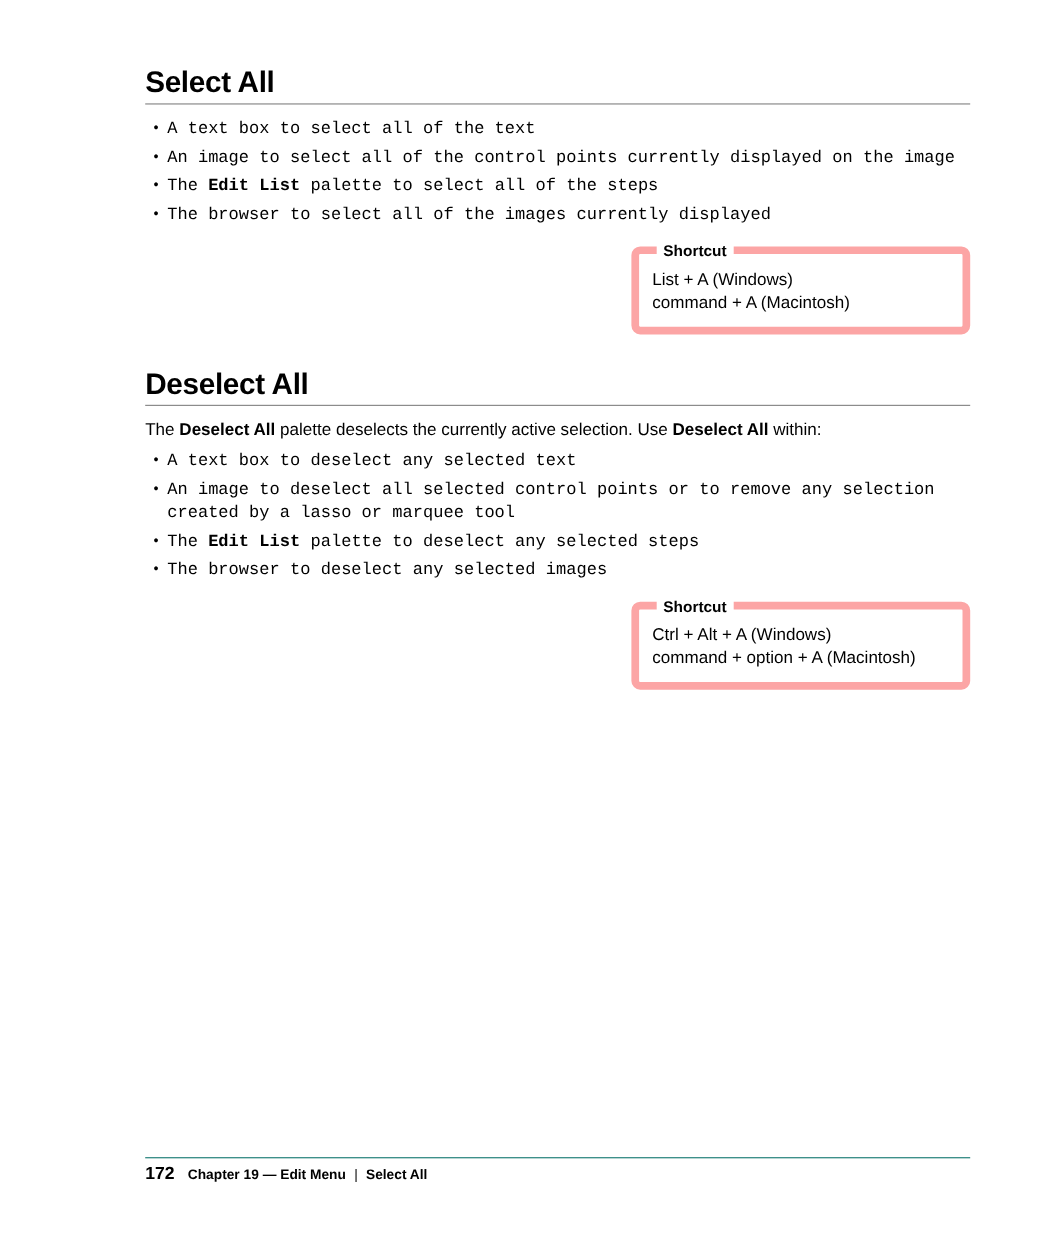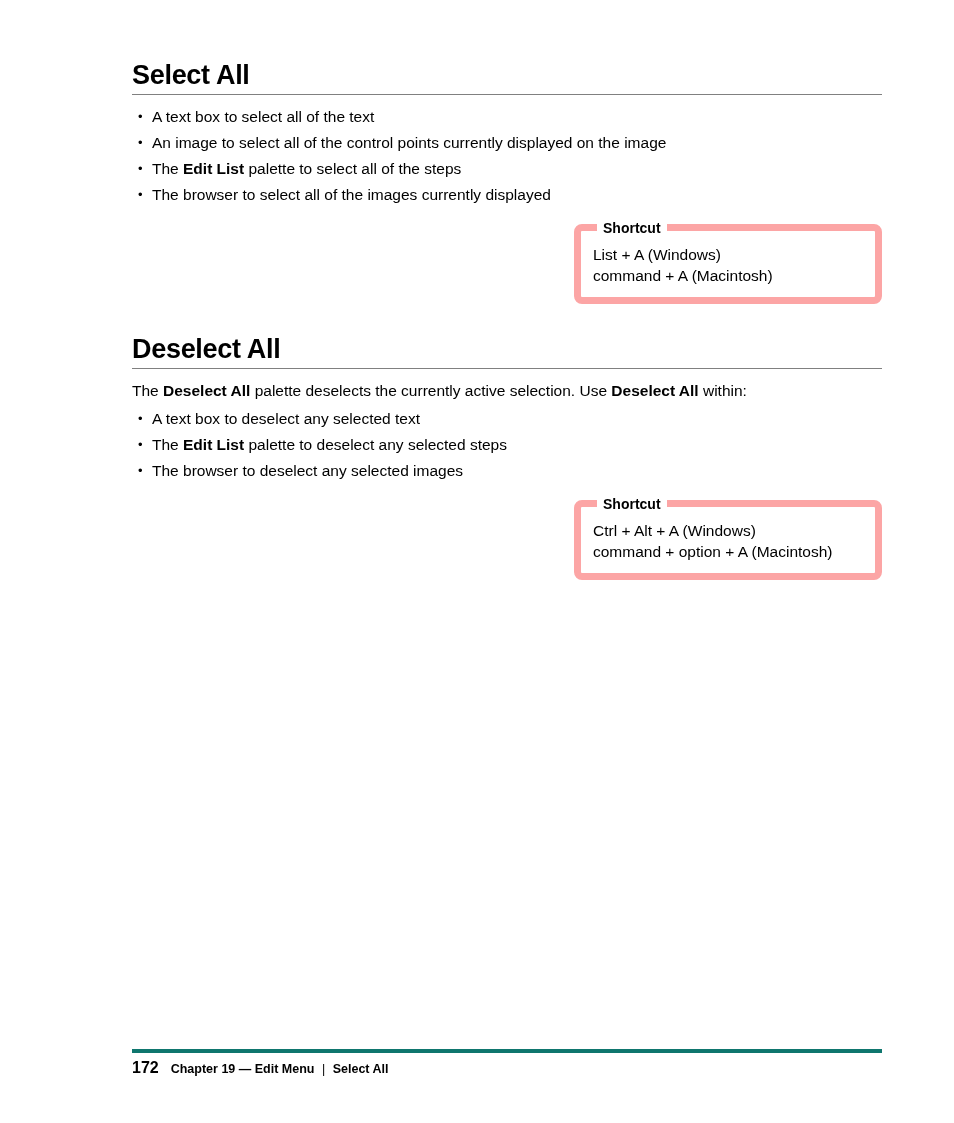--- a/index.html
+++ b/index.html
@@ -24,20 +24,21 @@
     .intro {
       font-size: 15.5px;
       line-height: 1.35;
       margin-bottom: 8px;
     }
     .intro b { font-weight: 700; }
     ul.bullets {
       list-style: none;
       margin: 0;
       padding: 0;
+      font-family: Liberation Mono, monospace;
     }
     ul.bullets li {
       position: relative;
       padding-left: 20px;
       font-size: 15.5px;
       line-height: 1.35;
       margin: 5px 0;
     }
     ul.bullets li::before {
       content: "•";
@@ -72,21 +73,21 @@
     }
     .shortcut-line {
       font-size: 15.5px;
       line-height: 1.35;
     }
     .footer {
       position: absolute;
       left: 132px;
       right: 72px;
       bottom: 46px;
-      border-top: 4px solid #0f766e;
+      border-top: 1px solid #0f766e;
       padding-top: 6px;
       font-size: 12.5px;
       display: flex;
       align-items: baseline;
     }
     .footer-page {
       font-size: 16px;
       font-weight: 700;
       margin-right: 12px;
     }
@@ -115,20 +116,21 @@
   </div>
 </div>
 
 <div class="section">
   <h2 class="section-title">Deselect All</h2>
   <p class="intro">
     <span>The </span><b>Deselect All</b><span> palette deselects the currently active selection. Use </span><b>Deselect All</b><span> within:</span>
   </p>
   <ul class="bullets">
     <li>A text box to deselect any selected text</li>
+    <li>An image to deselect all selected control points or to remove any selection created by a lasso or marquee tool</li>
     <li>
       <span>The </span><b>Edit List</b><span> palette to deselect any selected steps</span>
     </li>
     <li>The browser to deselect any selected images</li>
   </ul>
   <div class="shortcut-wrap">
     <div class="shortcut-box">
       <div class="shortcut-label">Shortcut</div>
       <div class="shortcut-line">Ctrl + Alt + A (Windows)</div>
       <div class="shortcut-line">command + option + A (Macintosh)</div>

